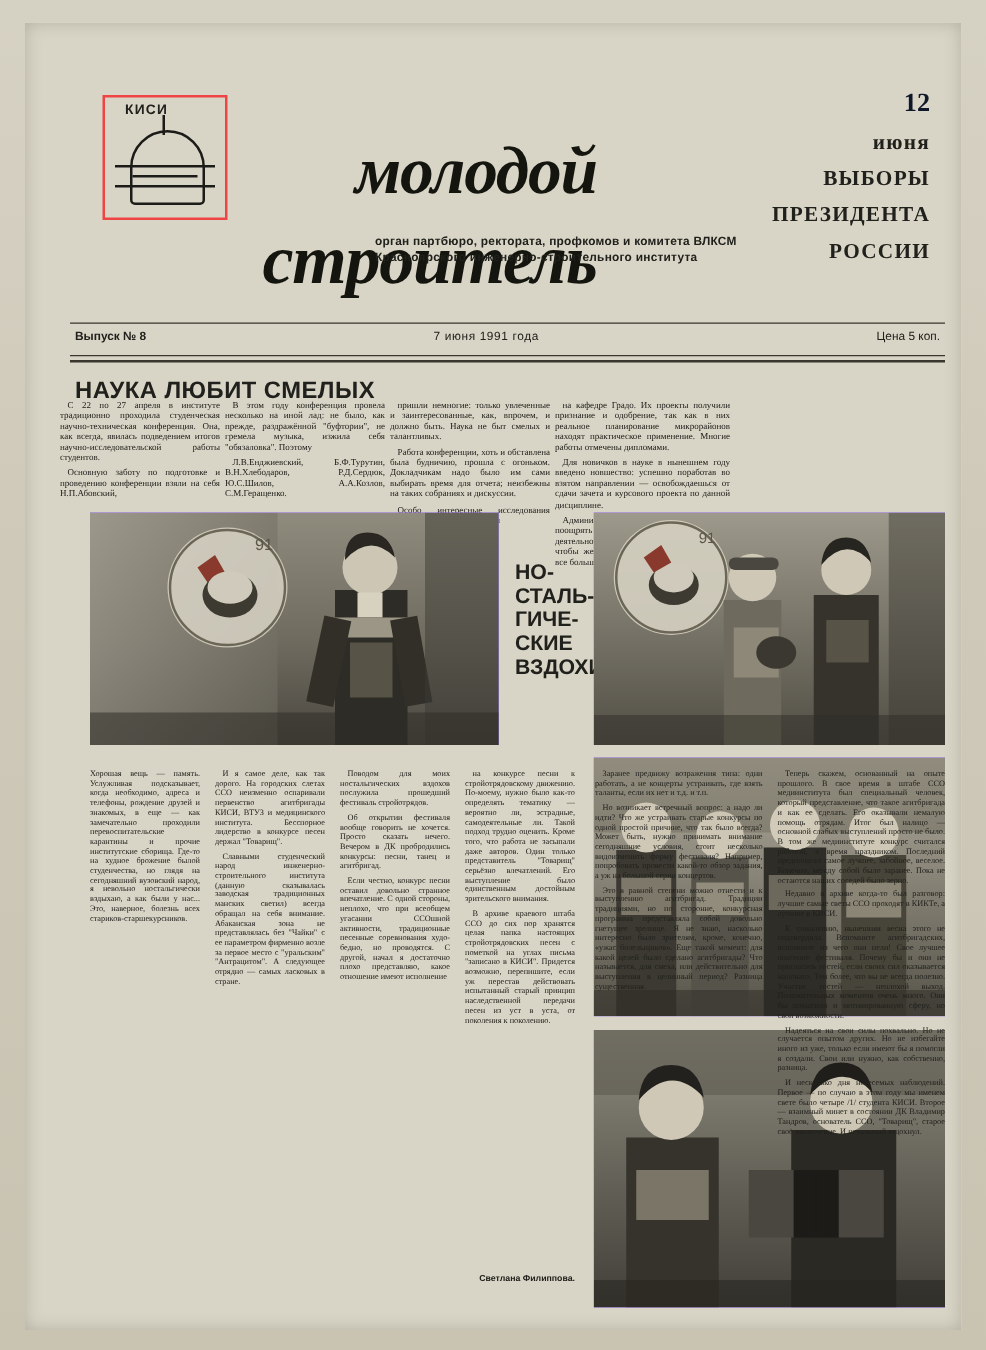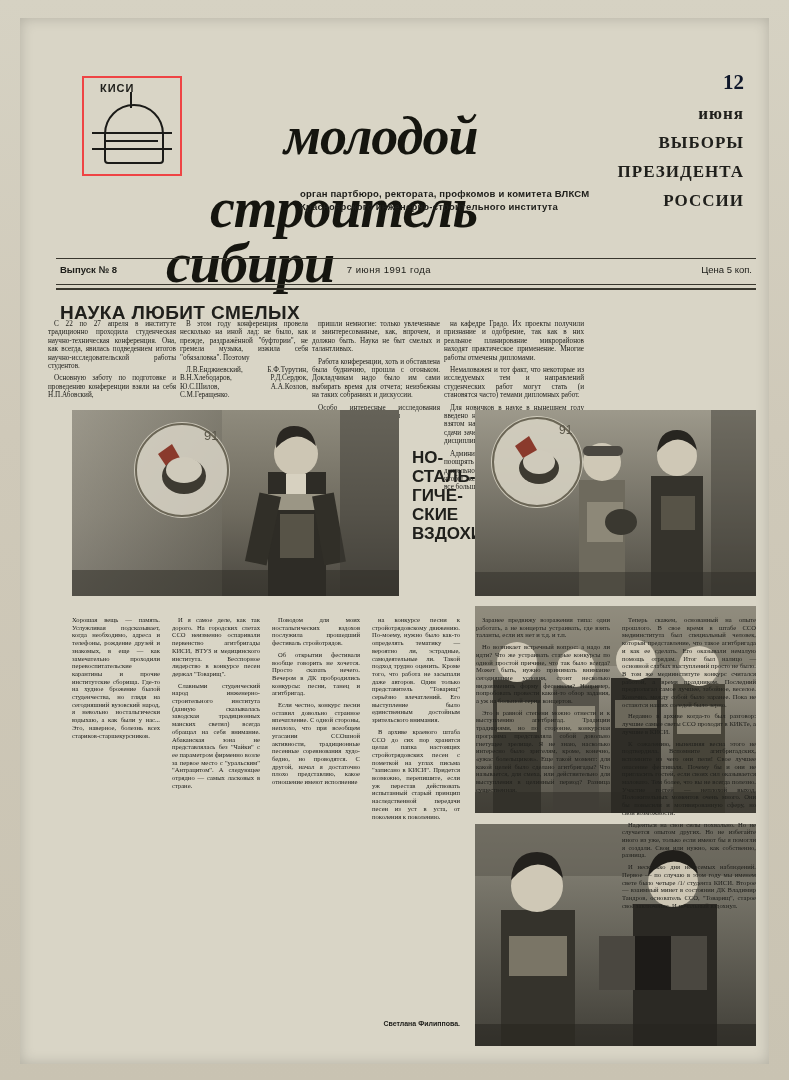--- a/index.html
+++ b/index.html
@@ -135,21 +135,20 @@
         <div class="lbl">КИСИ</div>
         <div class="dome"></div>
         <div class="bar1"></div>
         <div class="bar3"></div>
         <div class="bar2"></div>
       </div>
 
       <div class="title-wrap">
         <div class="t-line t1">молодой</div>
         <div class="t-line t2">строитель</div>
-        <div class="t-line t3">сибири</div>
       </div>
 
       <div class="subtitle">орган партбюро, ректората, профкомов и комитета ВЛКСМ Красноярского инженерно-строительного института</div>
 
       <div class="elect">
         <div class="big">12</div>
         <div class="ln">июня</div>
         <div class="ln">ВЫБОРЫ</div>
         <div class="ln">ПРЕЗИДЕНТА</div>
         <div class="ln">РОССИИ</div>
@@ -175,21 +174,20 @@
           <p class="pp">В этом году конференция провела несколько на иной лад: не было, как прежде, раздражённой "буфтории", не гремела музыка, изжила себя "обязаловка". Поэтому</p>
           <p class="pp">Л.В.Енджиевский, Б.Ф.Турутин, В.Н.Хлебодаров, Р.Д.Сердюк, Ю.С.Шилов, А.А.Козлов, С.М.Геращенко.</p>
         </div>
       <div class="c">
           <p class="pp">пришли немногие: только увлеченные и заинтересованные, как, впрочем, и должно быть. Наука не быт смелых и талантливых.</p>
           <p class="pp">Работа конференции, хоть и обставлена была будничию, прошла с огоньком. Докладчикам надо было им сами выбирать время для отчета; неизбежны на таких собраниях и дискуссии.</p>
           <p class="pp">Особо интересные исследования ежегодно проводят студенты</p>
         </div>
       <div class="c wide">
           <p class="pp">на кафедре Градо. Их проекты получили признание и одобрение, так как в них реальное планирование микрорайонов находят практическое применение. Многие работы отмечены дипломами.</p>
-          <p class="pp">Немаловажен и тот факт, что некоторые из исследуемых тем и направлений студенческих работ могут стать (и становятся часто) темами дипломных работ.</p>
           <p class="pp">Для новичков в науке в нынешнем году введено новшество: успешно поработав во взятом направлении — освобождаешься от сдачи зачета и курсового проекта по данной дисциплине.</p>
           <p class="pp">Администрация, со своей стороны, будет поощрять желающих заниматься научной деятельностью и материально. Главное, чтобы желающих и умеющих становилось все больше.</p>
         </div>
       <div class="c"></div>
     </div>
     <div class="sig">Л.КРИКУН.</div>
 
     <div class="photo" id="ph-left">
       <svg class="px" viewBox="0 0 327 186" preserveAspectRatio="none">
         <defs>

